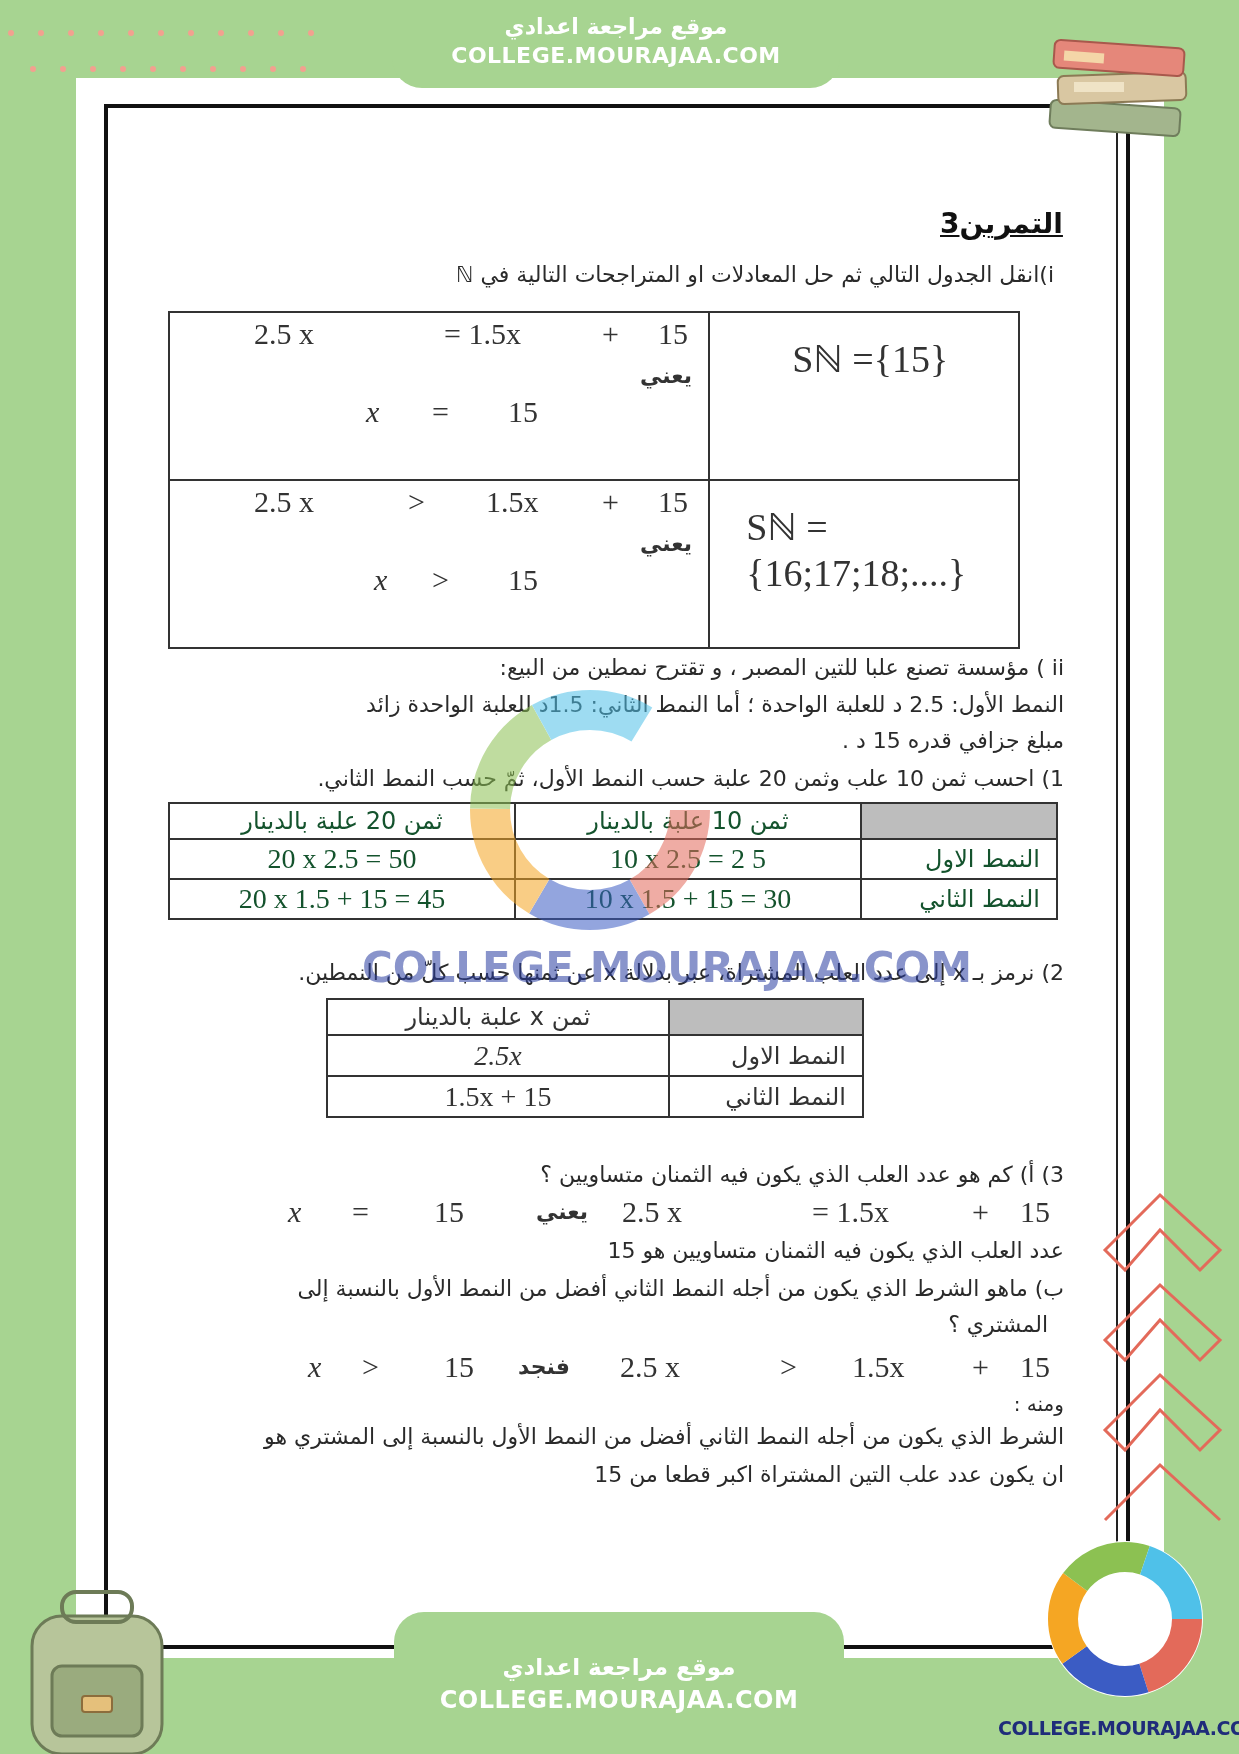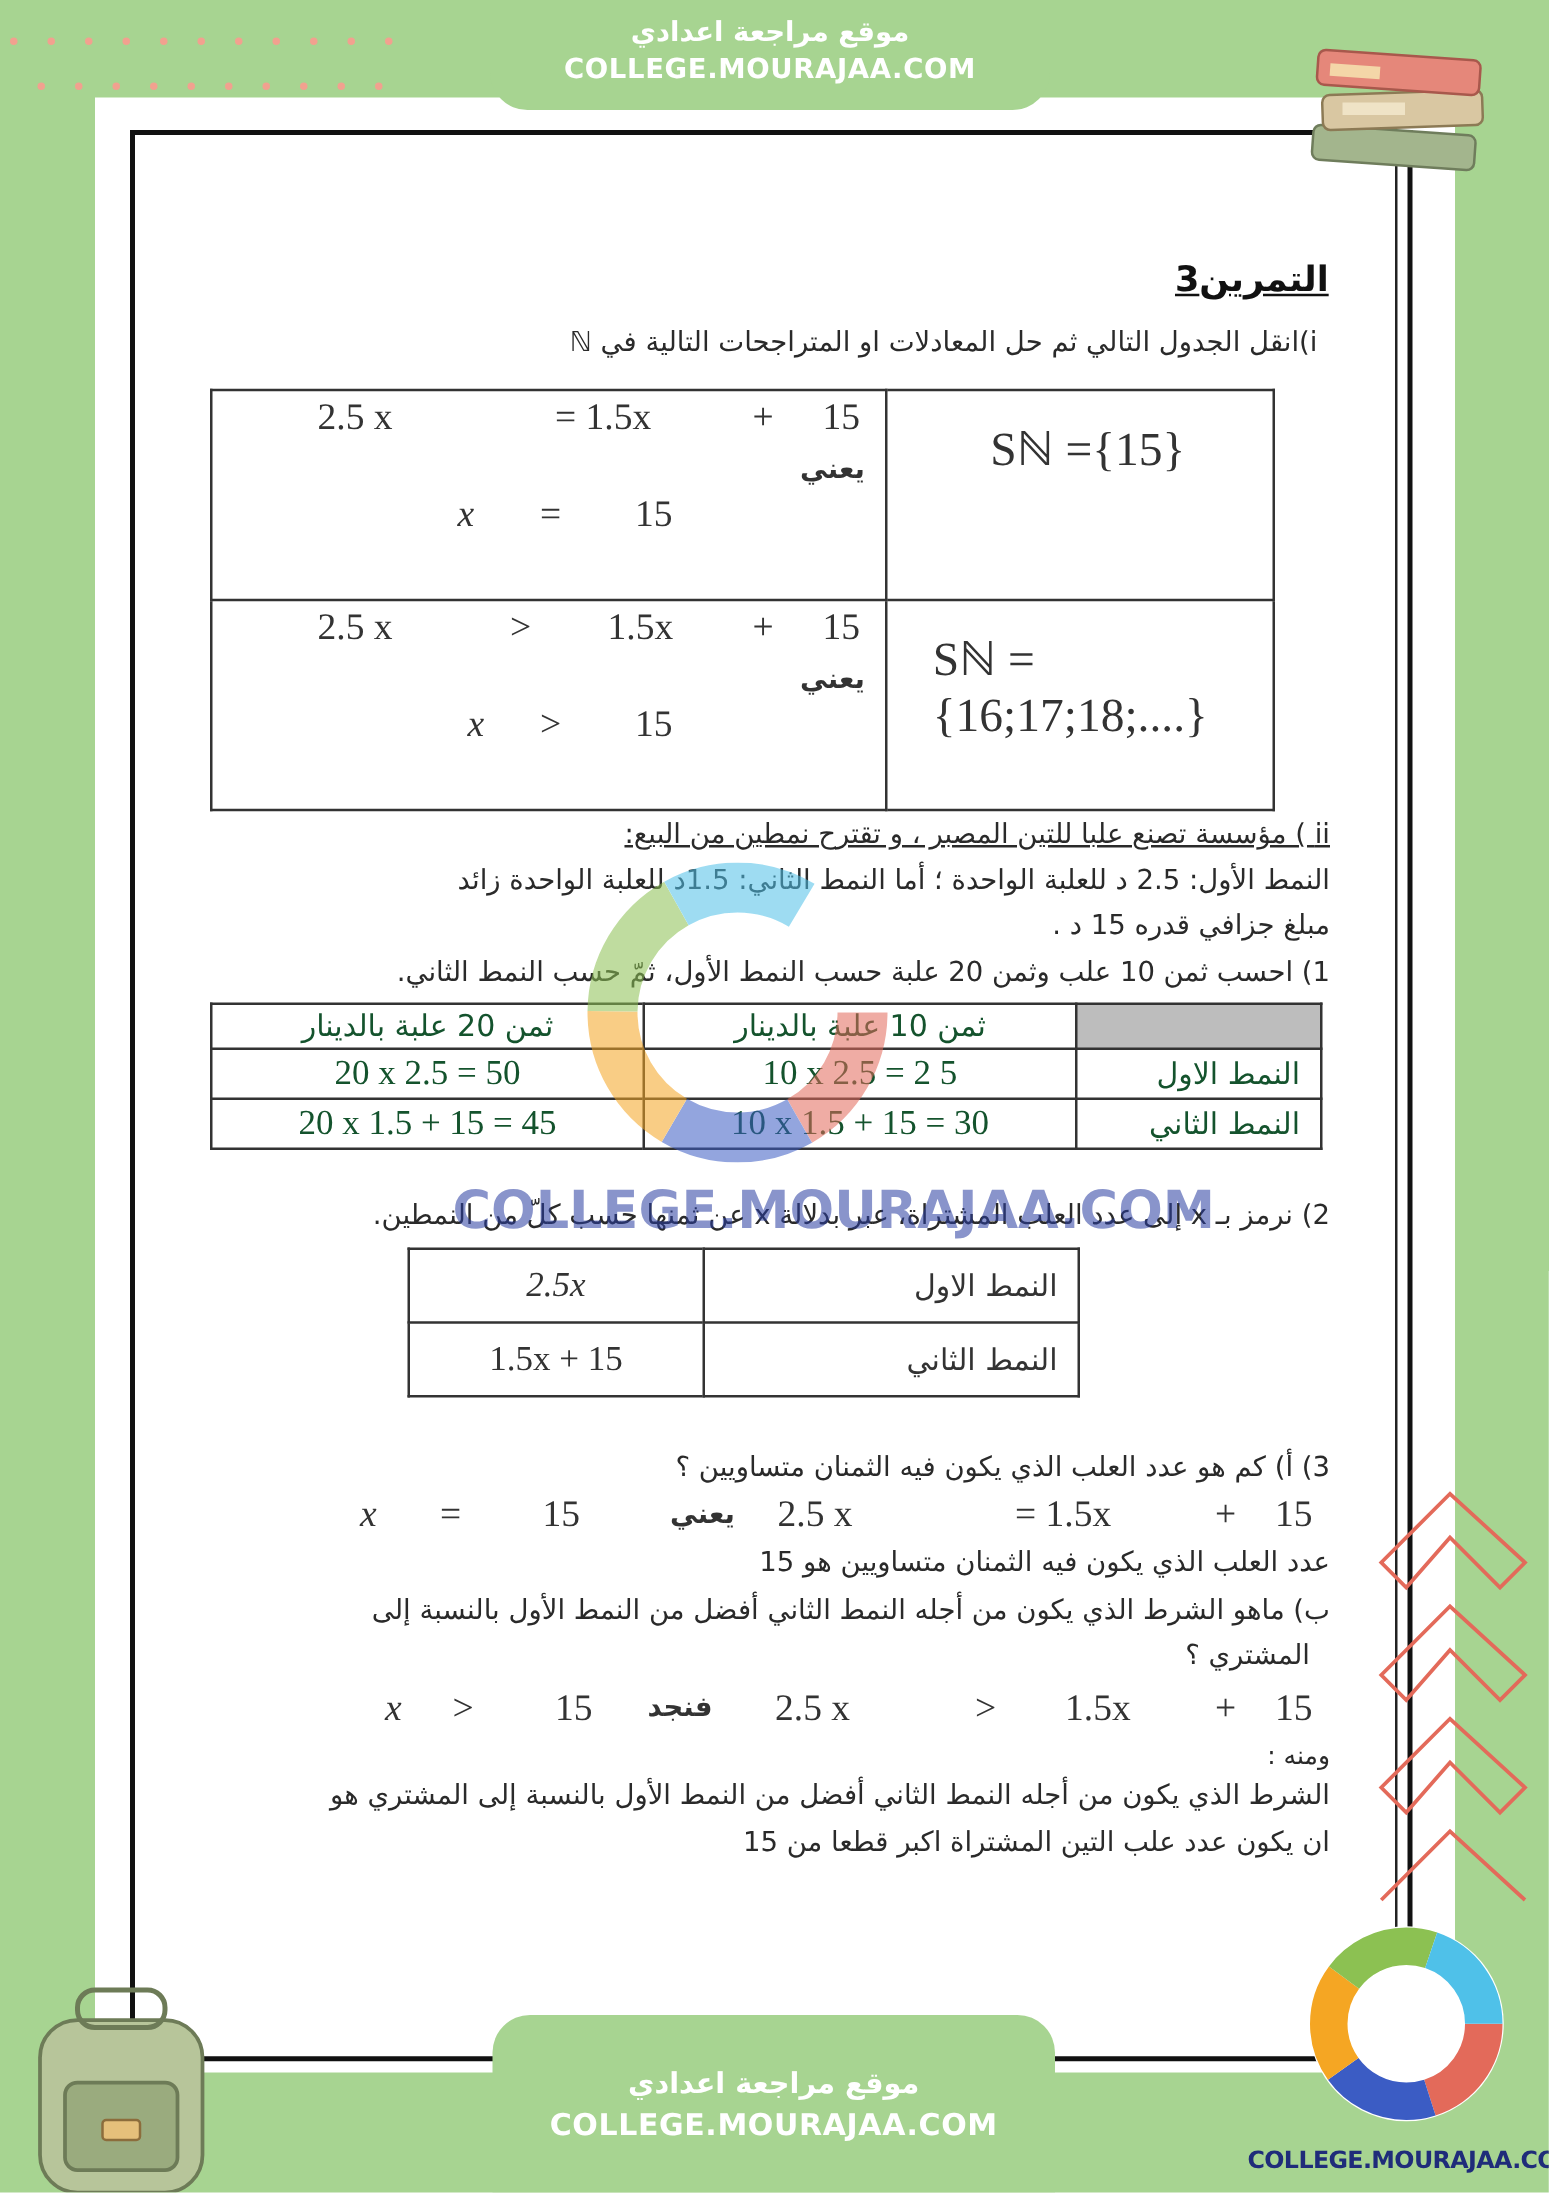--- a/index.html
+++ b/index.html
@@ -166,21 +166,21 @@
       <span class="eq" style="left:262px;top:82px;">&gt;</span>
       <span class="eq" style="left:338px;top:82px;">15</span>
     </td>
     <td class="solcell">
       <span style="display:block;margin-top:4px;margin-left:0px;">Sℕ ={16;17;18;....}</span>
     </td>
   </tr>
 </tbody>
   </table>
 
-<div class="line" style="right:175px;top:655px;text-decoration:underline;">ii ) مؤسسة تصنع علبا للتين المصبر ، و تقترح نمطين من البيع:</div>
+<div class="line" style="right:175px;top:655px;">ii ) مؤسسة تصنع علبا للتين المصبر ، و تقترح نمطين من البيع:</div>
 <div class="line" style="right:175px;top:692px;">النمط الأول:  2.5 د   للعلبة الواحدة ؛  أما النمط الثاني: 1.5د   للعلبة الواحدة زائد</div>
 <div class="line" style="right:175px;top:728px;">مبلغ جزافي قدره  15 د .</div>
 <div class="line" style="right:175px;top:766px;">1) احسب ثمن 10 علب وثمن 20 علبة حسب النمط الأول، ثمّ حسب النمط الثاني.</div>
 
 <table class="t2">
   <tbody>
       <tr>
     <td class="hdr-empty"></td>
     <td>ثمن 10 علبة بالدينار</td>
     <td>ثمن 20 علبة بالدينار</td>
@@ -204,20 +204,24 @@
   <circle cx="130" cy="120" r="100" fill="none" stroke="#f5a623" stroke-width="40" stroke-dasharray="105 523" stroke-dashoffset="-210"></circle>
   <circle cx="130" cy="120" r="100" fill="none" stroke="#8cc152" stroke-width="40" stroke-dasharray="105 523" stroke-dashoffset="-315"></circle>
   <circle cx="130" cy="120" r="100" fill="none" stroke="#4fc1e9" stroke-width="40" stroke-dasharray="105 523" stroke-dashoffset="-420"></circle>
 </svg>
 <div class="watermark">COLLEGE.MOURAJAA.COM</div>
 
 <div class="line" style="right:175px;top:960px;">2) نرمز بـ x  إلى عدد العلب المشتراة، عبر بدلالة  x  عن ثمنها حسب كلّ من النمطين.</div>
 
 <table class="t3">
   <tbody>
+      <tr>
+    <td class="hdr-empty"></td>
+    <td>ثمن x علبة بالدينار</td>
+  </tr>
   <tr>
     <td class="rowlabel">النمط الاول</td>
     <td class="num" style="direction:ltr;font-style:italic;">2.5x</td>
   </tr>
   <tr>
     <td class="rowlabel">النمط الثاني</td>
     <td class="num" style="direction:ltr;">1.5x + 15</td>
   </tr>
 </tbody>
   </table>

